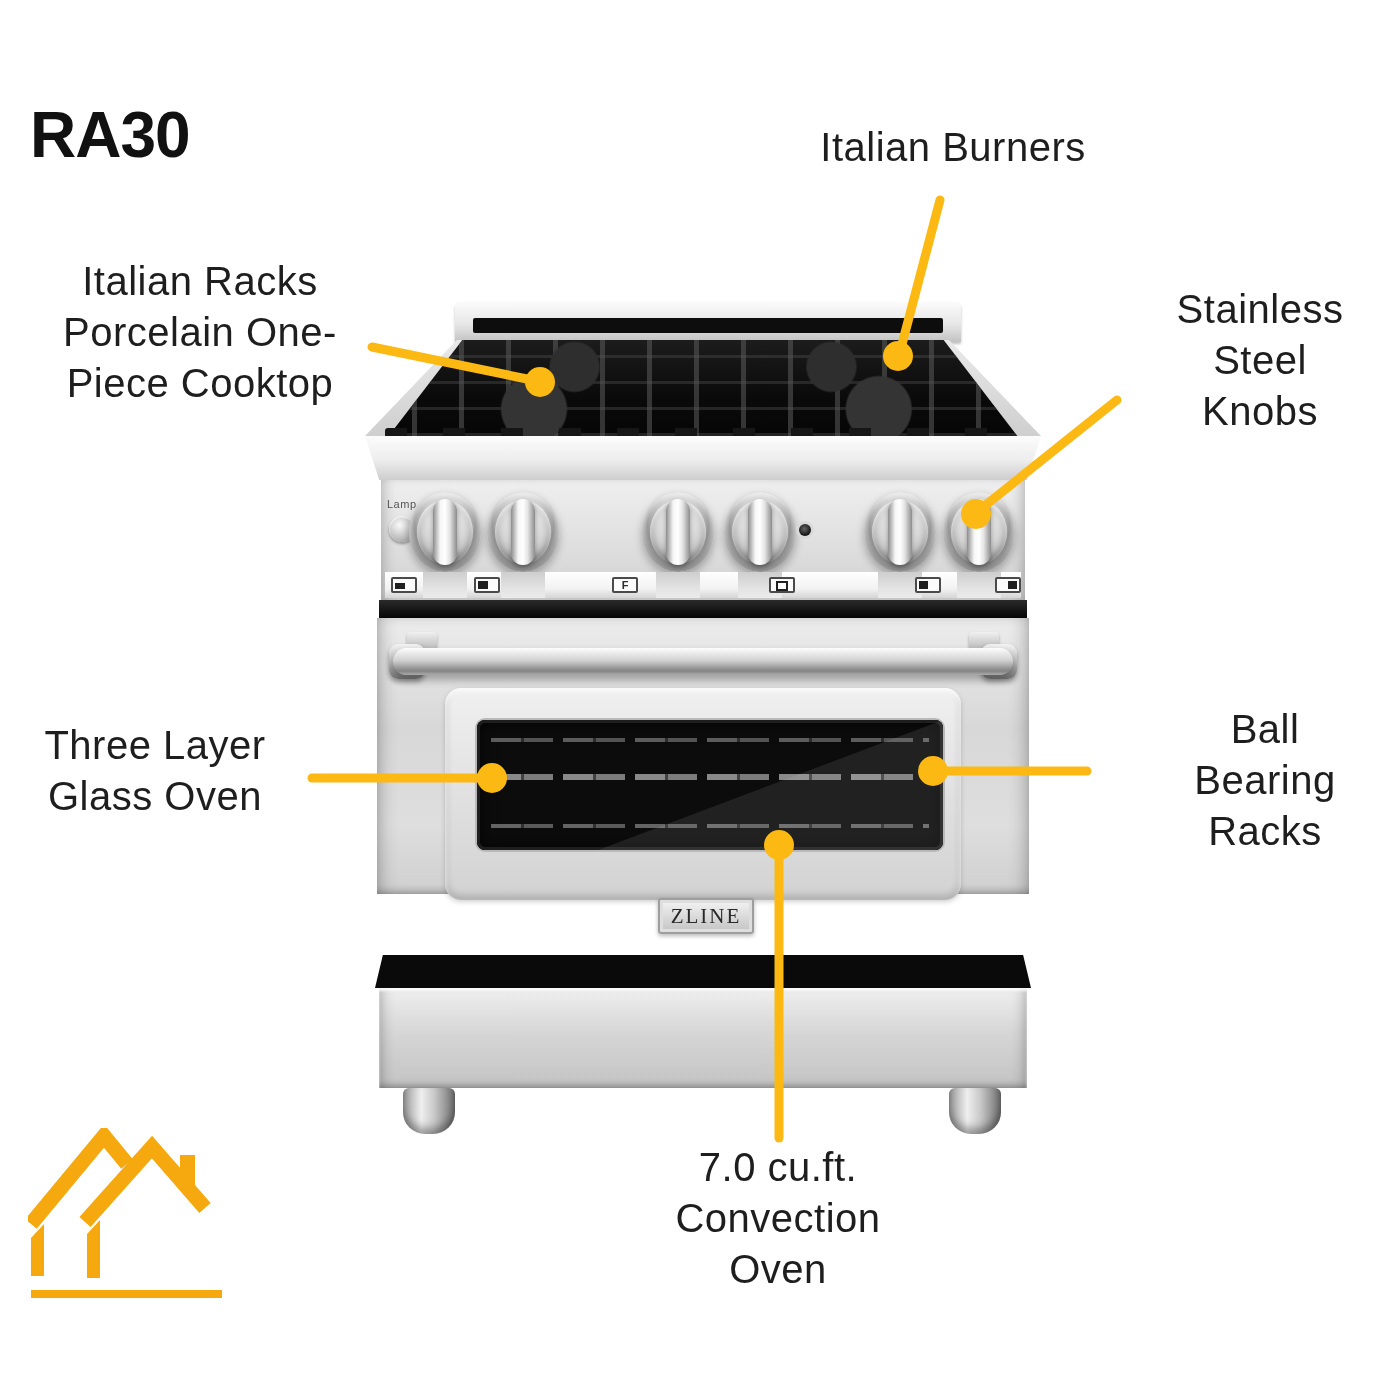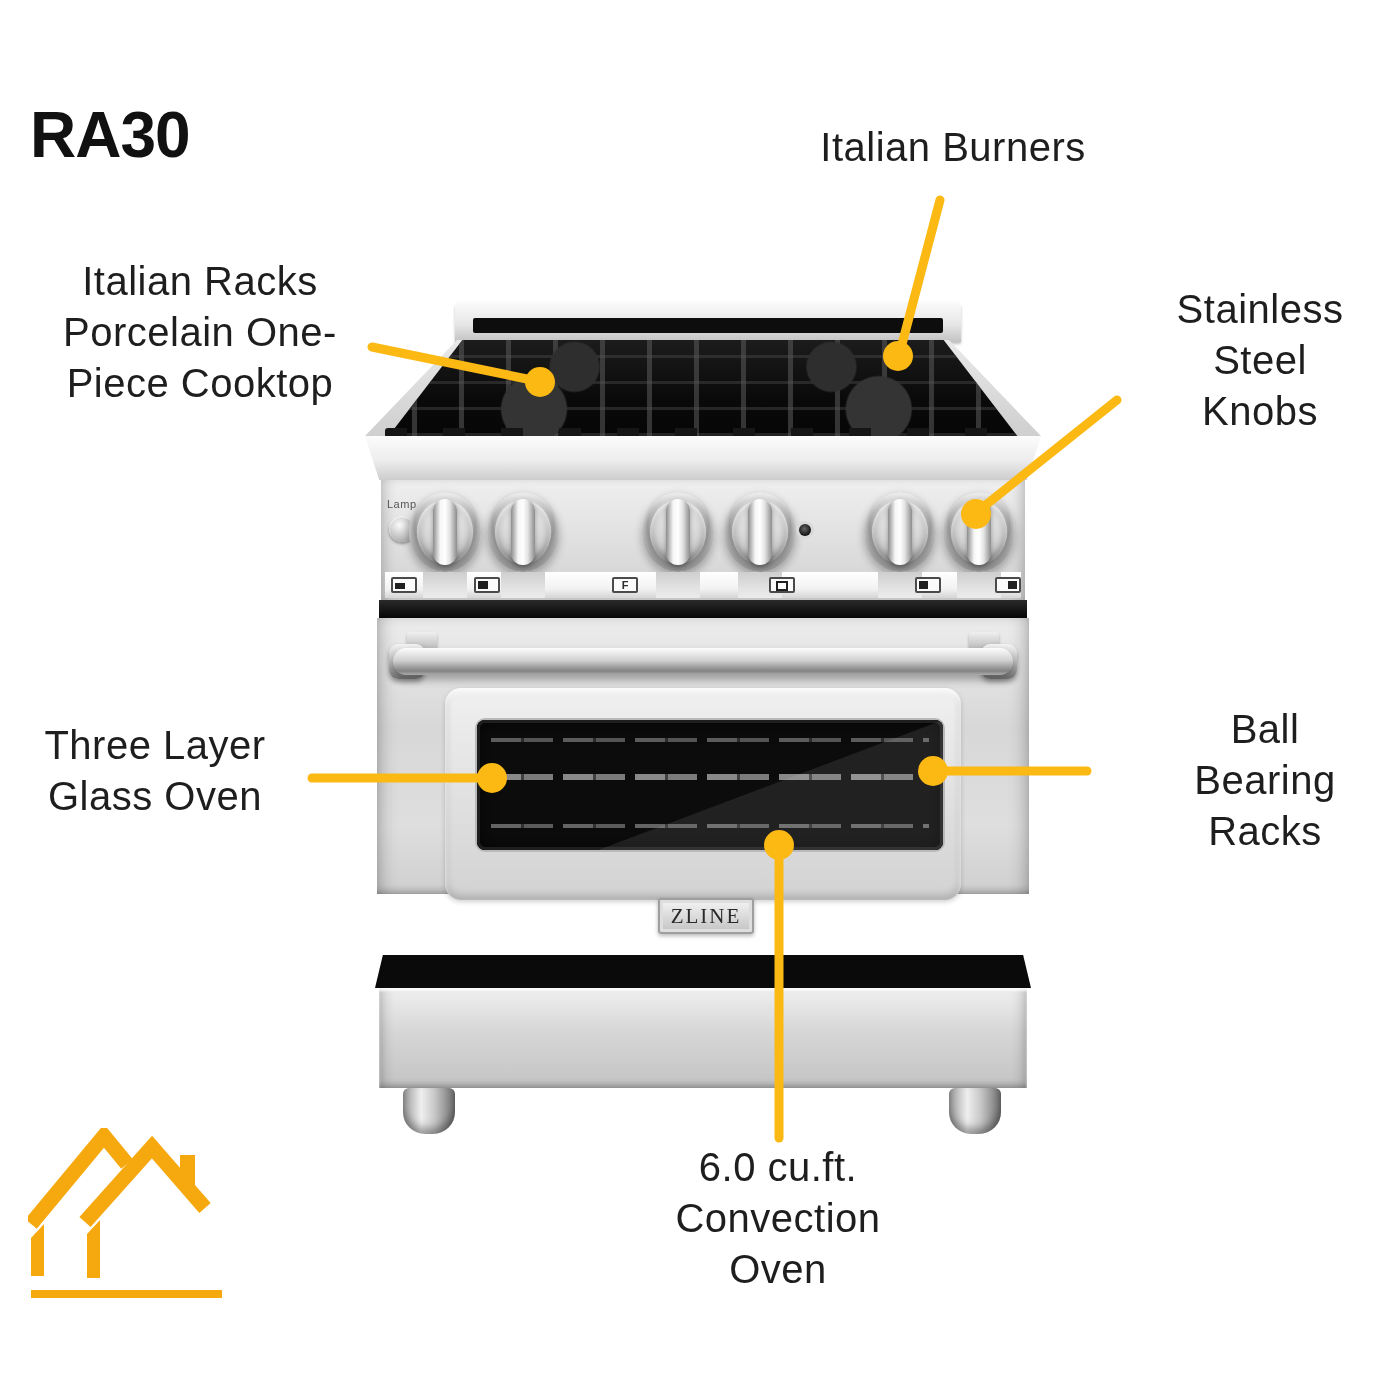--- a/index.html
+++ b/index.html
@@ -222,21 +222,21 @@
   <div class="label lbl-burners">Italian Burners</div>
   <div class="label lbl-cooktop">Italian Racks
 Porcelain One-
 Piece Cooktop</div>
   <div class="label lbl-knobs">Stainless
 Steel Knobs</div>
   <div class="label lbl-glass">Three Layer
 Glass Oven</div>
   <div class="label lbl-racks">Ball Bearing
 Racks</div>
-  <div class="label lbl-convection">6.0 cu.ft.
+  <div class="label lbl-convection">7.0 cu.ft.
 Convection
 Oven</div>
 
   <svg class="logo" viewBox="0 0 200 175" xmlns="http://www.w3.org/2000/svg">
     <g fill="none" stroke="var(--logo)" stroke-width="15" stroke-linejoin="miter">
       <path d="M3 96 L76 8 L99 36"></path>
       <path d="M57 94 L124 19 L177 80"></path>
     </g>
     <g fill="var(--logo)">
       <polygon points="3,110 16,96 16,148 3,148"></polygon>

